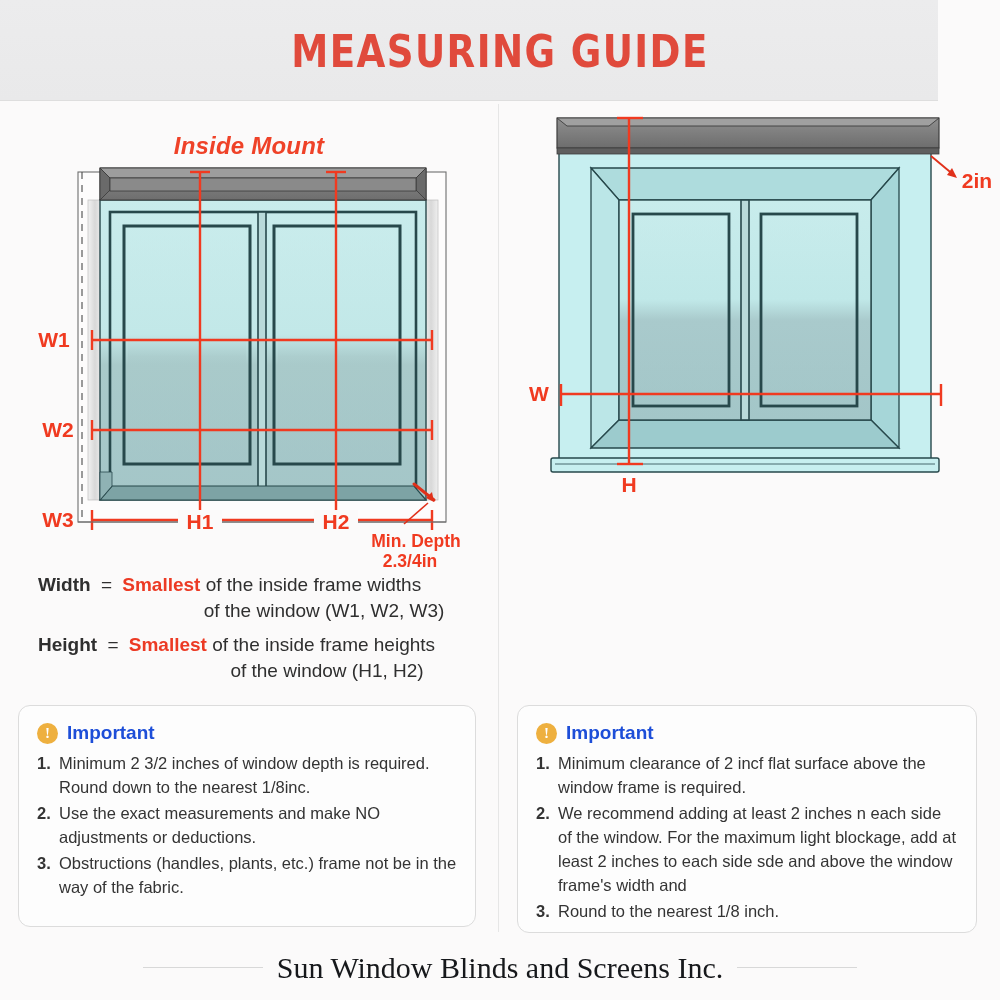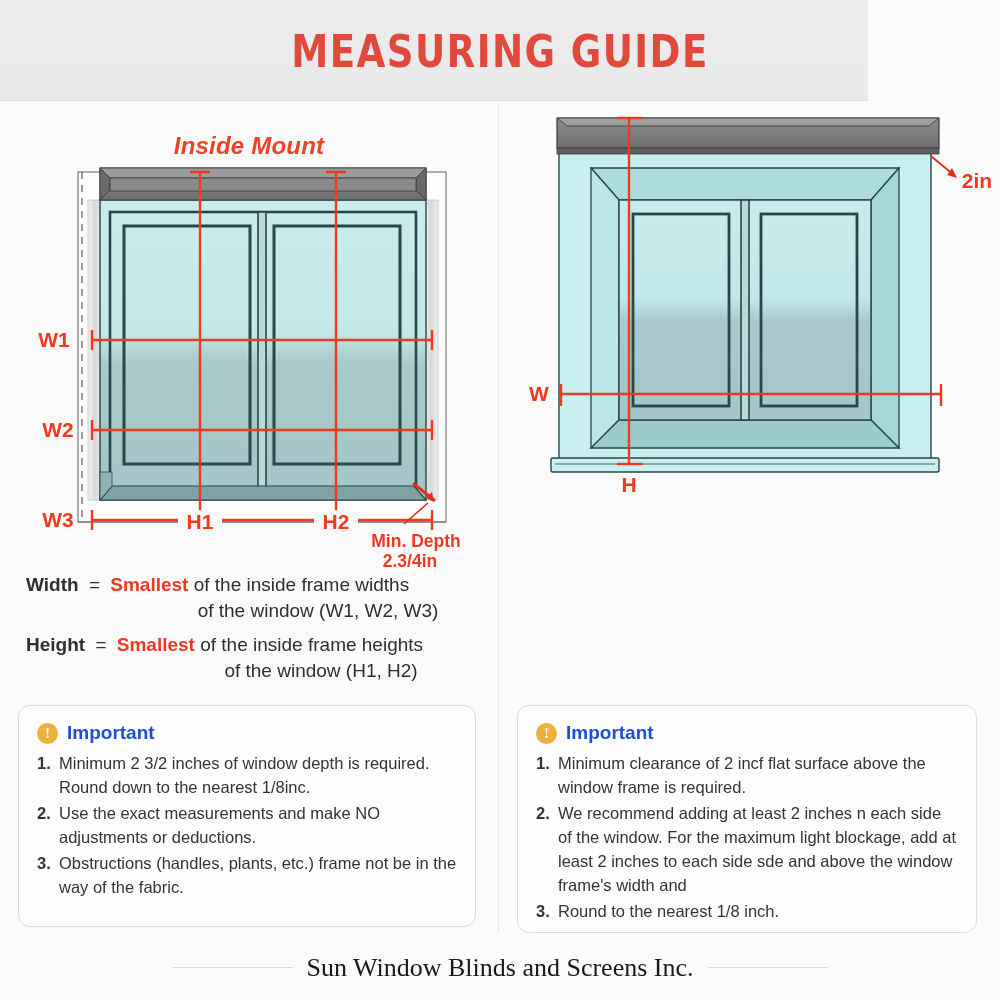--- a/index.html
+++ b/index.html
@@ -7,21 +7,21 @@
     width:1000px;height:1000px;
     background:#fbfafa;
     font-family:"Liberation Sans", sans-serif;
     overflow:hidden;
     position:relative;
   }
   #page{position:absolute;inset:0;}
 
   
   .header{
-    position:absolute;left:0;top:0;width:868px;height:100px;
+    position:absolute;left:0;top:0;width:938px;height:100px;
     background:linear-gradient(#ececed,#e9e9ea);
     border-bottom:1px solid #dedede;
   }
   .header-title{
     position:absolute;left:0;top:26px;width:1000px;
     text-align:center;
     font-family:"DejaVu Sans Condensed","Liberation Sans Narrow","Liberation Sans",sans-serif;
     font-weight:bold;font-size:44px;letter-spacing:1.5px;
     color:#e04a3c;
     transform:scaleX(0.94);
@@ -41,21 +41,21 @@
     font-size:24px;font-weight:bold;font-style:italic;color:#ef4228;
     letter-spacing:.2px;
   }
 
   
   .stage{position:absolute;left:0;top:0;width:100%;height:470px;}
   .stage svg{display:block;}
 
   
   .formulas{position:absolute;left:0;width:100%;}
-  .f-row{display:flex;font-size:19px;color:#2f2f2f;line-height:26px;}
+  .f-row{display:flex;font-size:19px;color:#2f2f2f;line-height:26px;margin-left:12px;}
   .f-label{font-weight:bold;white-space:nowrap;}
   .f-eq{margin:0 5px;}
   .f-red{color:#ec3a24;font-weight:bold;}
   .f-body{}
   .f-left{padding-left:26px;}
   .f-left .f-row{display:block;}
   .f-left .f-row .hang{display:block;padding-left:86px;text-align:center;}
   .f-left .f-row.h .hang{padding-left:92px;}
   .f-right{text-align:center;}
   .f-right .f-row{display:block;text-align:center;}
@@ -86,21 +86,21 @@
   .li-txt{flex:1;}
 
   
   .footer{
     position:absolute;left:0;top:935px;width:1000px;height:65px;
     display:flex;align-items:center;justify-content:center;gap:14px;
   }
   .footer-rule{width:120px;height:1px;background:#d8d8d8;}
   .footer-text{
     font-family:"Liberation Serif","DejaVu Serif",serif;
-    font-size:26px;color:#16181b;white-space:nowrap;
+    font-size:30px;color:#16181b;white-space:nowrap;
   }
 
   .dim-label{fill:#f03a20;font-weight:bold;font-family:"Liberation Sans",sans-serif;}
 </style>
 </head>
 <body>
 
 <div id="page">
 
   <div class="header">

